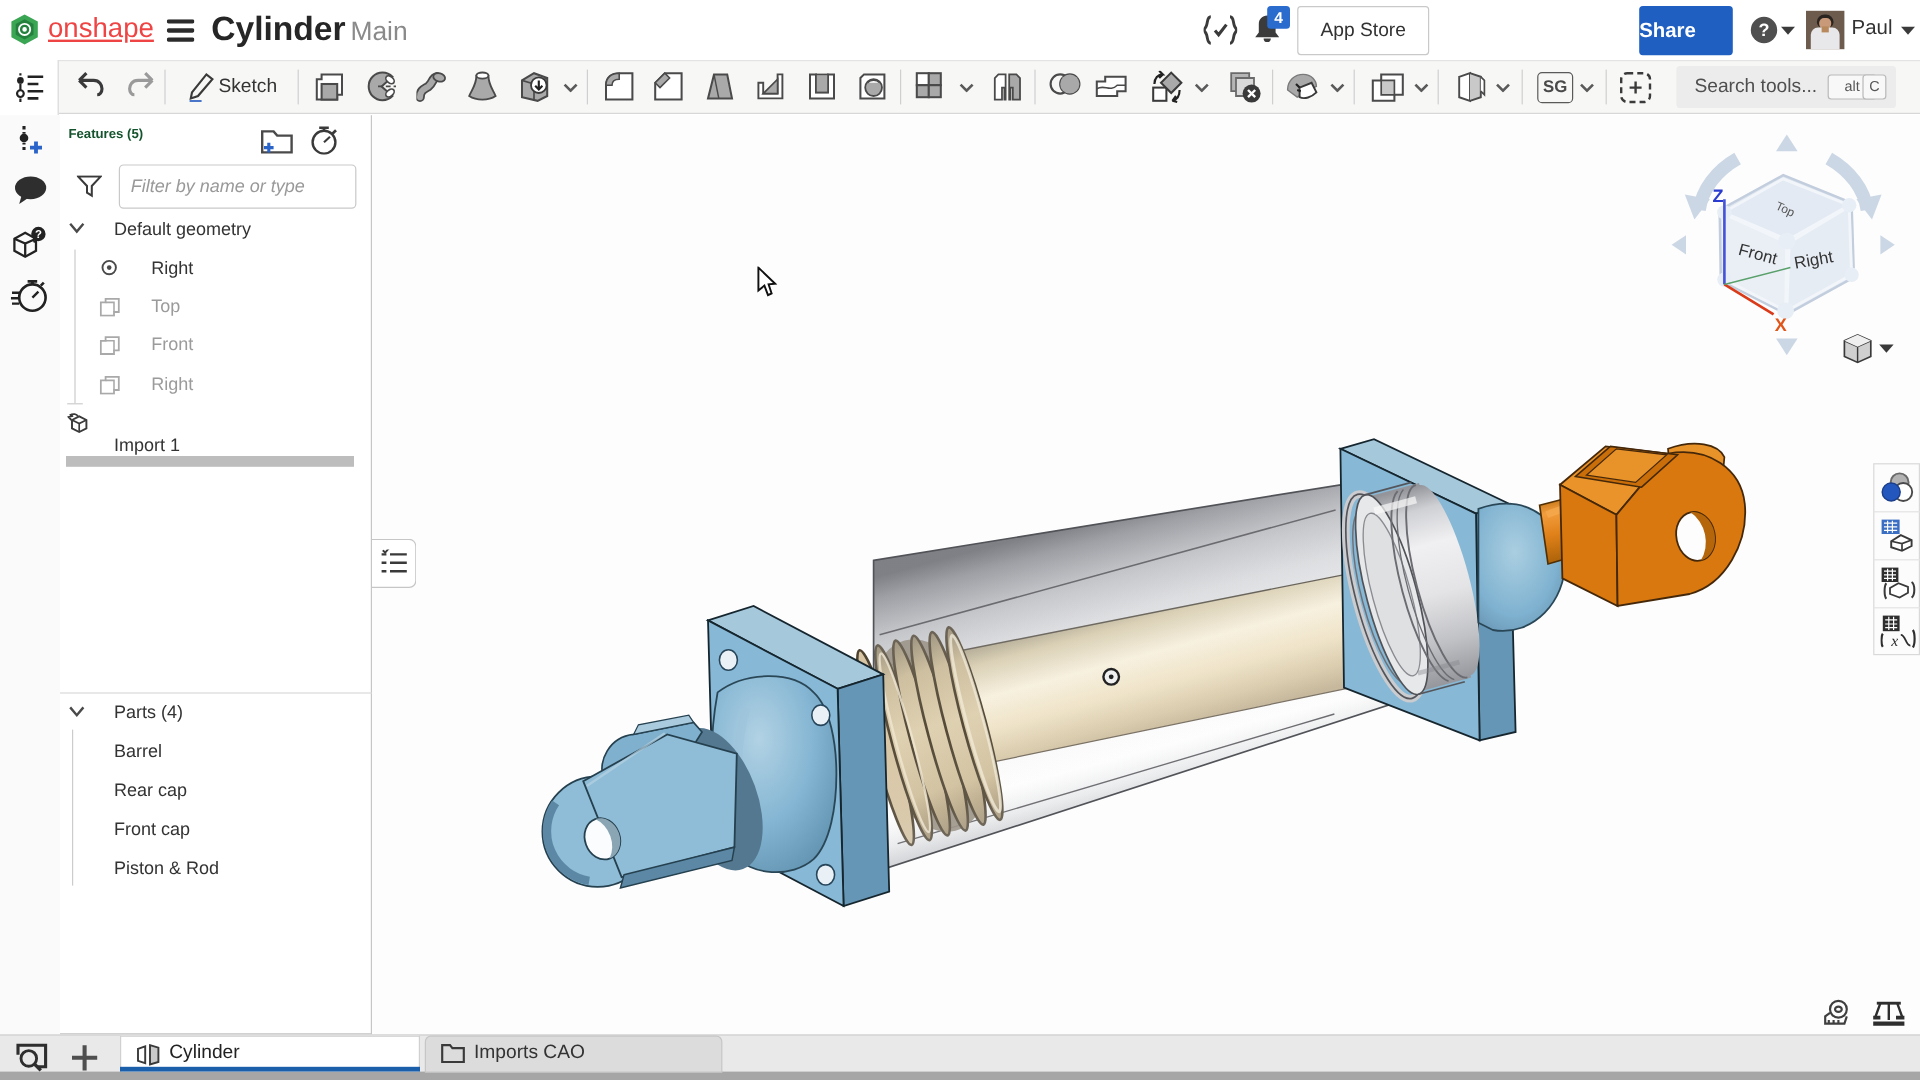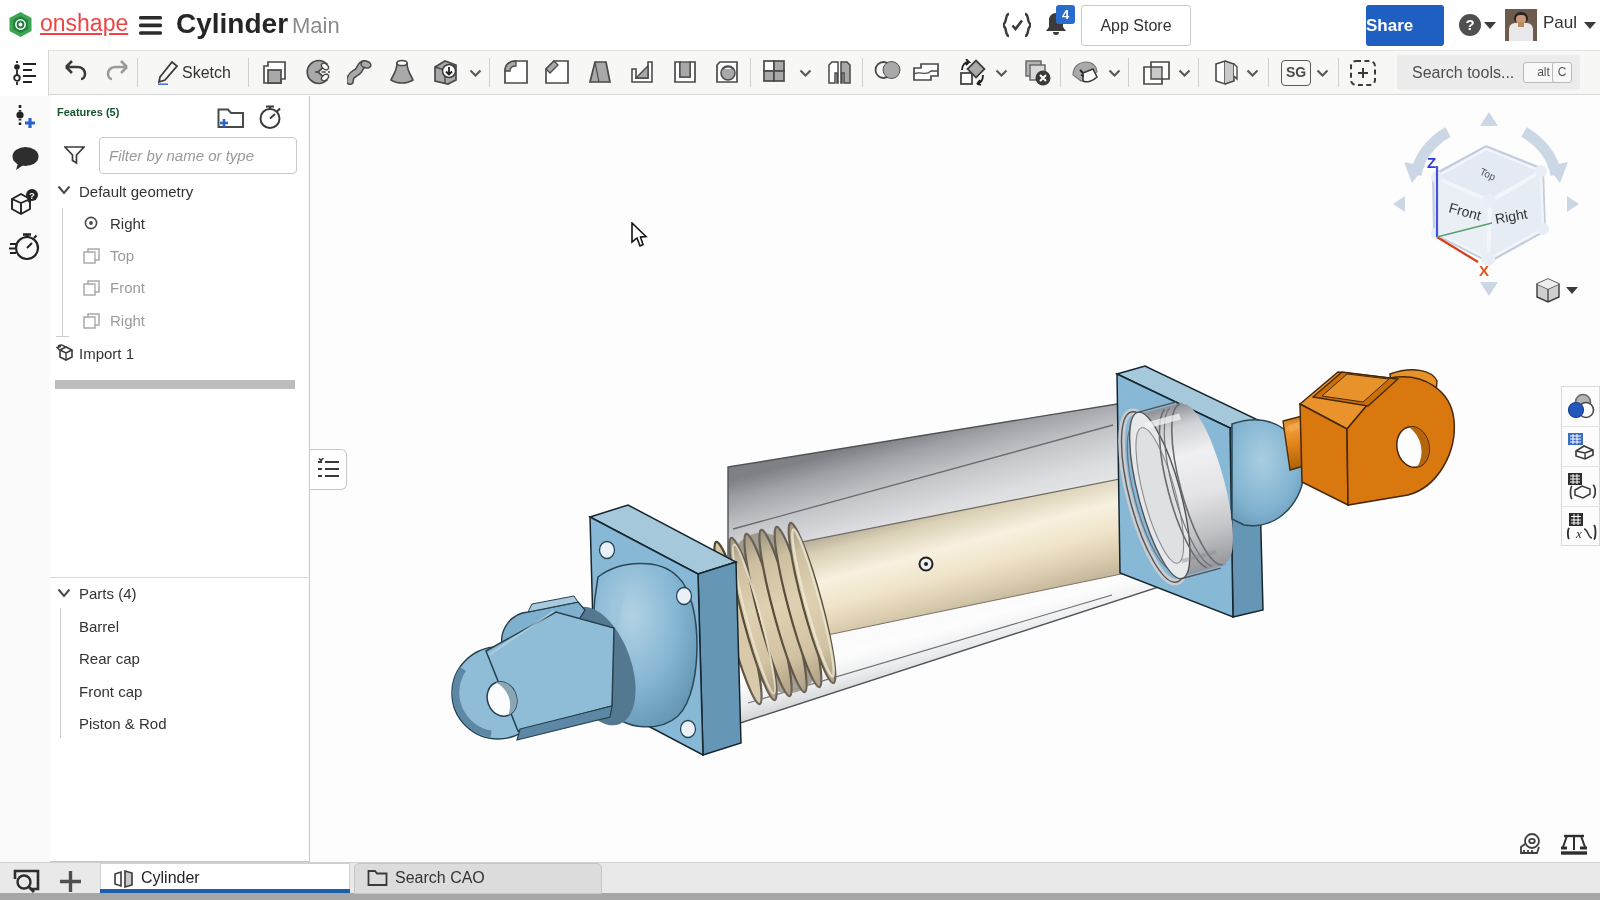--- a/index.html
+++ b/index.html
@@ -11,21 +11,21 @@
   .hbtn { position:absolute; top:5px; height:41px; border:1px solid #c9c9c9; border-radius:3px; background:#fff; color:#333; font-size:16px; line-height:39px; text-align:center; }
   
   #toolbar { position:absolute; left:0; top:50px; width:1600px; height:45px; background:#f7f7f6; border-top:1px solid #e3e3e3; border-bottom:1px solid #d7d7d7; }
   .tsep { position:absolute; top:58px; width:1px; height:29px; background:#cfcfcf; }
   .ticon { position:absolute; top:59px; }
   .caret { position:absolute; width:13px; height:8px; }
   
   #lstrip { position:absolute; left:0; top:96px; width:50px; height:766px; background:#fafafa; }
   
   #fpanel { position:absolute; left:50px; top:96px; width:260px; height:766px; background:#fff; border-right:1px solid #c6c6c6; border-bottom:1px solid #c6c6c6; }
-  .treeitem { position:absolute; font-size:15px; color:#333; }
+  .treeitem { position:absolute; font-size:15px; color:#333;margin-left:16px; }
   .gray { color:#9b9b9b; }
   
   #viewport { position:absolute; left:310px; top:96px; width:1290px; height:766px; background:#fdfdfd; }
   
   #tabbar { position:absolute; left:0; top:862px; width:1600px; height:38px; background:#e9e9e9; border-top:1px solid #d0d0d0; }
   #tabdark { position:absolute; left:0; top:893px; width:1600px; height:7px; background:#a6a6a6; }
 </style>
 </head>
 <body>
 <div id="page">
@@ -317,21 +317,21 @@
     <path d="M1 4 L1 15 L12 15 L12 12 L16 12 L16 1 L5 1 L5 4 Z" fill="none" stroke="#a9a9a9" stroke-width="1.5"></path>
     <path d="M5 4 L12 4 L12 12" fill="none" stroke="#a9a9a9" stroke-width="1.3"></path>
   </svg>
   <div class="treeitem gray" style="left:110px;top:312px;">Right</div>
 
   <svg class="abs" style="left:56px;top:344px" width="19" height="19" viewBox="0 0 19 19">
     <path d="M4 6 L10 3 L16 6 L16 13 L10 16 L4 13 Z" fill="none" stroke="#3a3a3a" stroke-width="1.6"></path>
     <path d="M4 6 L10 9 L16 6 M10 9 L10 16" fill="none" stroke="#3a3a3a" stroke-width="1.4"></path>
     <path d="M2 2 C5 0.5 8 1 9 3 M3.5 6 L1 3.5 L5 2.5" fill="none" stroke="#3a3a3a" stroke-width="1.5"></path>
   </svg>
-  <div class="treeitem" style="left:79px;top:345px;">Import 1</div>
+  <div class="treeitem" style="left:79px;top:363px;">Import 1</div>
 
   <div class="abs" style="left:55px;top:380px;width:240px;height:9px;background:#bdbdbd;"></div>
 
   <div class="abs" style="left:50px;top:577px;width:260px;height:1px;background:#d9d9d9;"></div>
   <svg class="abs" style="left:57px;top:588px" width="14" height="10" viewBox="0 0 14 10">
       <path d="M1.5 1.5 L7 8 L12.5 1.5" fill="none" stroke="#4a4a4a" stroke-width="2"></path>
     </svg>
   <div class="treeitem" style="left:79px;top:585px;">Parts (4)</div>
   <div class="abs" style="left:60px;top:608px;width:1px;height:130px;background:#ccc;"></div>
   <div class="treeitem" style="left:79px;top:618px;">Barrel</div>
@@ -602,15 +602,15 @@
   <div class="abs" style="left:100px;top:889px;width:250px;height:4px;background:#1b5faa;"></div>
   <svg class="abs" style="left:113px;top:868px" width="22" height="22" viewBox="0 0 22 22">
     <path d="M2 6 L8 4 L8 18 L2 16 Z" fill="#fff" stroke="#3a3a3a" stroke-width="1.6"></path>
     <path d="M12 3 L19 5 L19 17 L12 19 Z" fill="#c9c9c9" stroke="#3a3a3a" stroke-width="1.6"></path>
   </svg>
   <div class="abs" style="left:141px;top:869px;font-size:16px;color:#222;">Cylinder</div>
   <div class="abs" style="left:354px;top:863px;width:248px;height:31px;background:#dcdcdc;border:1px solid #c6c6c6;border-radius:5px 5px 0 0;"></div>
   <svg class="abs" style="left:367px;top:869px" width="21" height="18" viewBox="0 0 21 18">
     <path d="M1.5 16 L1.5 2 L8 2 L10 4.5 L19.5 4.5 L19.5 16 Z" fill="none" stroke="#3a3a3a" stroke-width="1.8"></path>
   </svg>
-  <div class="abs" style="left:395px;top:869px;font-size:16px;color:#333;">Search CAO</div>
+  <div class="abs" style="left:395px;top:869px;font-size:16px;color:#333;">Imports CAO</div>
 
 </div>
 
 </body></html>

